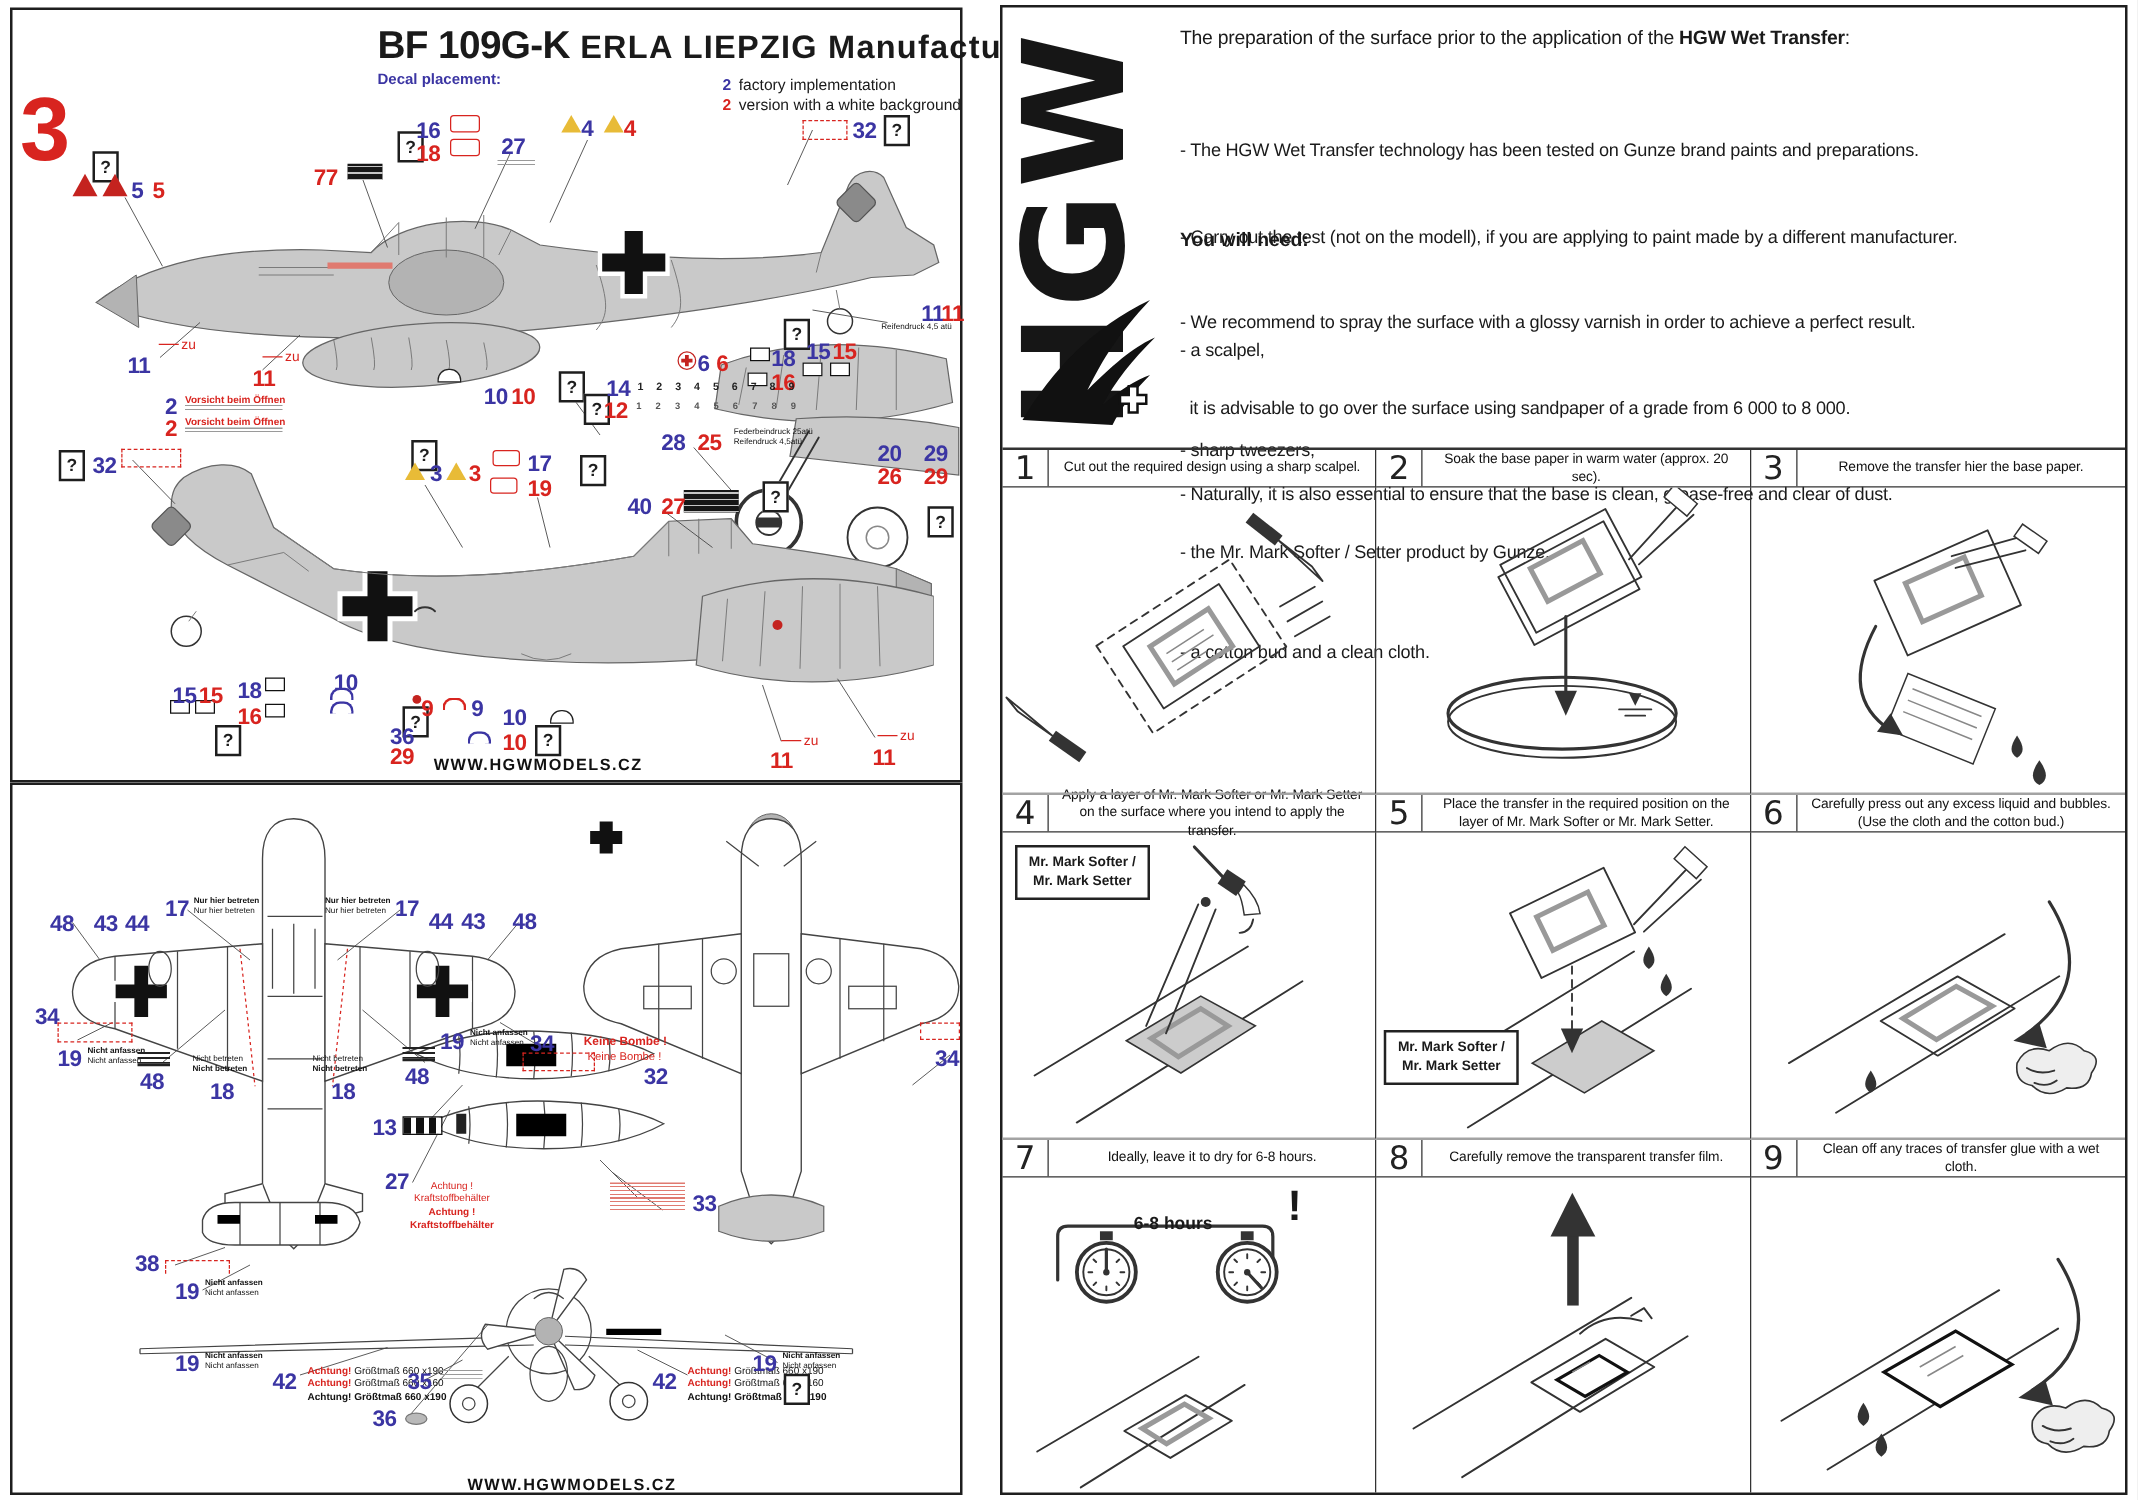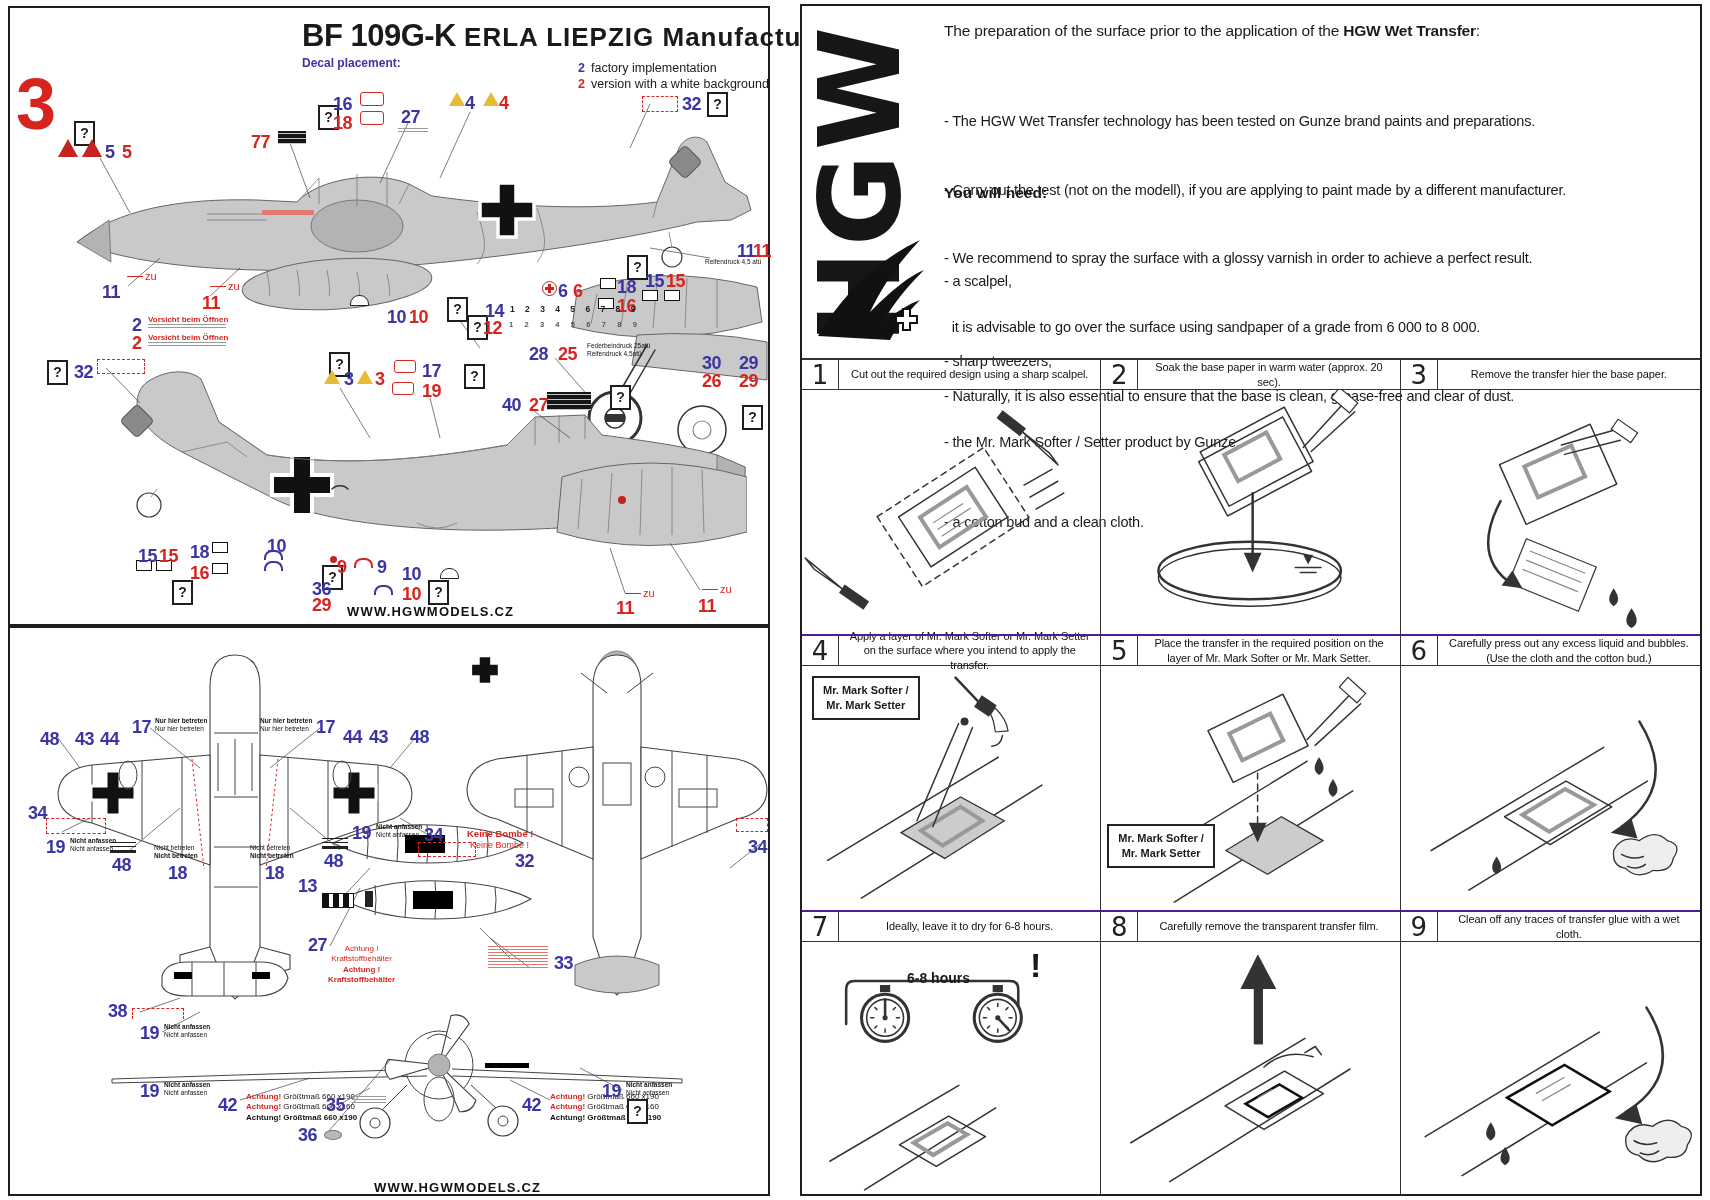--- a/index.html
+++ b/index.html
@@ -57,21 +57,21 @@
        font-family:"DejaVu Sans",sans-serif}
   .hdr{position:absolute;font-size:15.5px;letter-spacing:-0.2px;white-space:nowrap}
   .hdr b{font-weight:800}
   .prep{position:absolute;font-size:14.5px;line-height:1.58;letter-spacing:-0.2px;white-space:pre}
   .needt{position:absolute;font-weight:800;font-size:15.5px}
   .need{position:absolute;font-size:14.5px;line-height:1.85;letter-spacing:-0.2px;white-space:pre}
   .steps{position:absolute;left:0;right:0;top:352px;height:836px;display:grid;
          grid-template-columns:1fr 1fr 1fr;grid-template-rows:30px 246px 30px 246px 30px 1fr;
          border-top:2px solid #333;box-sizing:border-box}
   .sh{display:flex;align-items:stretch;border-bottom:1.5px solid #333;box-sizing:border-box}
-  .sa{position:relative;border-bottom:2px solid #4c1d95;box-sizing:border-box;overflow:hidden}
+  .sa{position:relative;border-bottom:2px solid #a3a3a3;box-sizing:border-box;overflow:hidden}
   .cR{border-right:1.5px solid #333}
   .row3 .sa,.sa.last{border-bottom:none}
   .numbox{width:36px;border-right:1.5px solid #333;display:flex;align-items:center;justify-content:center;
           font-size:26px;font-weight:400;color:#222;font-family:"DejaVu Sans",sans-serif}
   .cap{flex:1;display:flex;align-items:center;justify-content:center;text-align:center;
        font-size:11px;line-height:1.3;padding:1px 8px;color:#111;letter-spacing:-0.1px}
   .art{position:absolute;inset:0;width:100%;height:100%}
   .mrbox{position:absolute;border:2px solid #222;background:#fff;font-size:11px;font-weight:700;
          line-height:1.35;padding:5px 9px;text-align:center;white-space:nowrap}
   .timer-label{position:absolute;font-weight:800;font-size:14px;white-space:nowrap}
@@ -234,21 +234,21 @@
     <span class="co b" style="left:635px;top:264px">15</span>
     <span class="co r" style="left:656px;top:264px">15</span>
     <span class="co b" style="left:548px;top:274px">6</span>
     <span class="co r" style="left:563px;top:274px">6</span>
     <span class="co b" style="left:377px;top:300px">10</span>
     <span class="co r" style="left:399px;top:300px">10</span>
     <span class="co b" style="left:475px;top:294px">14</span>
     <span class="co r" style="left:473px;top:311px">12</span>
     <span class="co b" style="left:519px;top:337px">28</span>
     <span class="co r" style="left:548px;top:337px">25</span>
-    <span class="co b" style="left:692px;top:346px">30</span>
+    <span class="co b" style="left:692px;top:346px">20</span>
     <span class="co r" style="left:692px;top:364px">26</span>
     <span class="co b" style="left:729px;top:346px">29</span>
     <span class="co r" style="left:729px;top:364px">29</span>
     <span class="co b" style="left:412px;top:354px">17</span>
     <span class="co r" style="left:412px;top:374px">19</span>
     <span class="co b" style="left:334px;top:362px">3</span>
     <span class="co r" style="left:365px;top:362px">3</span>
     <span class="co b" style="left:492px;top:388px">40</span>
     <span class="co r" style="left:519px;top:388px">27</span>
     <span class="co b" style="left:64px;top:355px">32</span>
@@ -403,21 +403,21 @@
     <span class="co b" style="left:342px;top:196px">19</span>
     <span class="tinybk" style="left:366px;top:195px">
         <span class="l1">Nicht anfassen</span>
         <span class="l2">Nicht anfassen</span>
       </span>
     <span class="co b" style="left:414px;top:198px">34</span>
     <span class="dashred" style="left:408px;top:214px;width:56px;height:13px"></span>
     <span class="kb1" style="left:457px;top:200px">Keine Bombe !</span>
     <span class="kb2" style="left:460px;top:212px">Keine Bombe !</span>
     <span class="co b" style="left:505px;top:224px">32</span>
-    <span class="co b" style="left:288px;top:249px">13</span>
+    <span class="co b" style="left:288px;top:265px">13</span>
     <span class="stripe13" style="left:312px;top:265px"></span>
     <span class="co b" style="left:298px;top:308px">27</span>
     <span class="tred" style="left:318px;top:316px;text-align:center">
       <span style="display:block">Achtung !</span>
       <span style="display:block">Kraftstoffbehälter</span>
       <span class="bold" style="display:block">Achtung !</span>
       <span class="bold" style="display:block">Kraftstoffbehälter</span>
     </span>
     <span class="redsm" style="left:478px;top:318px;width:60px;height:22px"></span>
     <span class="co b" style="left:544px;top:326px">33</span>

